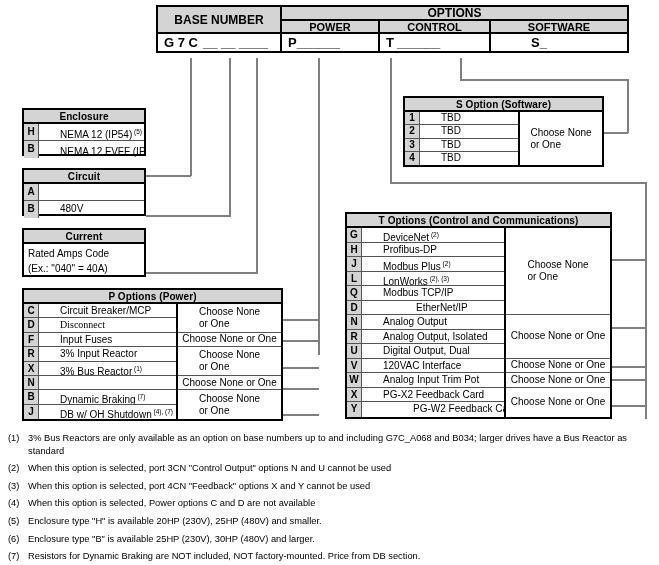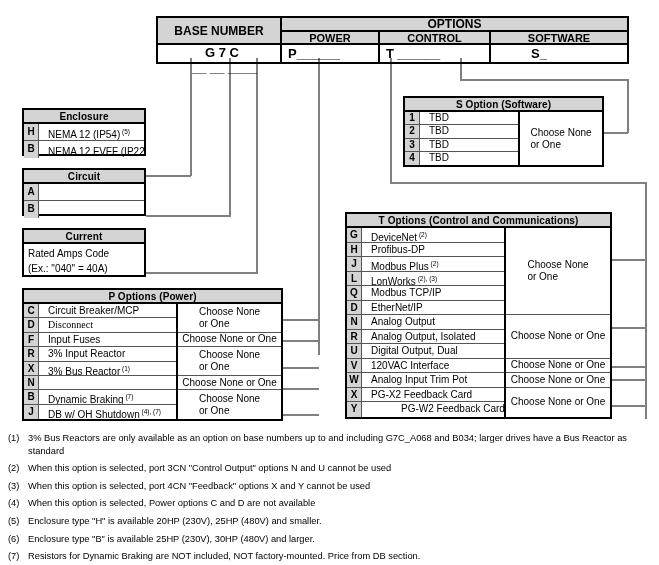--- a/index.html
+++ b/index.html
@@ -35,35 +35,35 @@
     font-size:10px;
     text-align:center;
     border-right:1px solid #555;
     box-sizing:border-box;
     line-height:13px;
   }
   .desc{
     flex:1;
     font-size:10px;
     line-height:13px;
-    padding-left:9px;
+    padding-left:21px;
     box-sizing:border-box;
     white-space:nowrap;
     overflow:hidden;
   }
   .sup{font-size:6.5px;vertical-align:super;}
   .ruleb{border-bottom:1px solid #555;}
 
   
   .ln{position:absolute;background:#808080;}
   .lnv{width:1px;}
   .lnh{height:1px;}
 
   
-  #mast{position:absolute;left:156px;top:16px;width:473px;height:48px;border:2px solid #000;box-sizing:border-box;}
+  #mast{position:absolute;left:156px;top:5px;width:473px;height:48px;border:2px solid #000;box-sizing:border-box;}
   .mcell{position:absolute;box-sizing:border-box;}
   .mhdr{background:#d4d4d4;font-weight:bold;text-align:center;font-size:12px;}
   .mval{font-weight:bold;font-size:13px;}
 
   
   #notes{position:absolute;left:8px;top:432px;width:645px;}
   .note{display:flex;font-size:9.3px;line-height:12.6px;margin-bottom:5px;}
   .note .num{width:20px;flex:0 0 20px;}
   .note .txt{flex:1;}
 
@@ -116,21 +116,21 @@
   <div id="mast">
 
     <div class="mcell mhdr" style="left:0;top:0;width:124px;height:27px;border-right:2px solid #000;border-bottom:2px solid #000;display:flex;align-items:center;justify-content:center;">BASE NUMBER</div>
 
     <div class="mcell mhdr" style="left:124px;top:0;width:345px;height:14px;border-bottom:2px solid #000;line-height:13px;">OPTIONS</div>
 
     <div class="mcell mhdr" style="left:124px;top:14px;width:98px;height:13px;border-bottom:2px solid #000;border-right:2px solid #000;line-height:12px;font-size:11px;">POWER</div>
     <div class="mcell mhdr" style="left:222px;top:14px;width:111px;height:13px;border-bottom:2px solid #000;border-right:2px solid #000;line-height:12px;font-size:11px;">CONTROL</div>
     <div class="mcell mhdr" style="left:333px;top:14px;width:136px;height:13px;border-bottom:2px solid #000;line-height:12px;font-size:11px;">SOFTWARE</div>
 
-    <div class="mcell mval" style="left:0;top:27px;width:124px;height:17px;border-right:2px solid #000;padding-left:6px;display:flex;align-items:center;flex-direction:column;">
+    <div class="mcell mval" style="left:0;top:27px;width:124px;height:17px;border-right:2px solid #000;padding-left:6px;display:flex;align-items:center;">
       <span>G 7 C</span>
       <span style="margin-left:5px;letter-spacing:0px;">__  __  ____</span>
     </div>
     <div class="mcell mval" style="left:124px;top:27px;width:98px;height:17px;border-right:2px solid #000;padding-left:6px;display:flex;align-items:center;">
       <span>P</span>
       <span>______</span>
     </div>
     <div class="mcell mval" style="left:222px;top:27px;width:111px;height:17px;border-right:2px solid #000;padding-left:6px;display:flex;align-items:center;">
       <span>T</span>
       <span style="margin-left:3px;">______</span>
@@ -156,20 +156,21 @@
   </div>
 
   <div class="box" style="left:22px;top:168px;width:124px;height:48px;">
     <div class="hdr">Circuit</div>
     <div id="voltage-rows">
         <div class="rowline ruleb" style="height: 17px;">
           <div class="code" style="line-height: 16px;">A</div>
         </div>
         <div class="rowline" style="height: 17px;">
           <div class="code" style="line-height: 16px;">B</div>
+          <div class="desc" style="line-height: 16px;">480V</div>
         </div>
       </div>
   </div>
 
   <div class="box" style="left:22px;top:228px;width:124px;height:49px;">
     <div class="hdr">Current</div>
     <div class="desc" style="padding-left:4px;line-height:15px;padding-top:2px;">Rated Amps Code</div>
     <div class="desc" style="padding-left:4px;line-height:15px;">(Ex.: "040" = 40A)</div>
   </div>
 
@@ -293,21 +294,21 @@
           <div class="rowline ruleb" style="height: 14.5px;">
             <div class="code" style="line-height: 13.5px;">L</div>
             <div class="desc" style="line-height: 13.5px;">LonWorks<span class="sup"> (2), (3)</span></div>
           </div>
           <div class="rowline ruleb" style="height: 14.5px;">
             <div class="code" style="line-height: 13.5px;">Q</div>
             <div class="desc" style="line-height: 13.5px;">Modbus TCP/IP</div>
           </div>
           <div class="rowline ruleb" style="height: 14.5px;">
             <div class="code" style="line-height: 13.5px;">D</div>
-            <div class="desc" style="line-height: 13.5px;">EtherNet/IP</div>
+            <div class="desc" style="line-height: 13.5px; margin-left: 33px;">EtherNet/IP</div>
           </div>
           <div class="rowline ruleb" style="height: 14.5px;">
             <div class="code" style="line-height: 13.5px;">N</div>
             <div class="desc" style="line-height: 13.5px;">Analog Output</div>
           </div>
           <div class="rowline ruleb" style="height: 14.5px;">
             <div class="code" style="line-height: 13.5px;">R</div>
             <div class="desc" style="line-height: 13.5px;">Analog Output, Isolated</div>
           </div>
           <div class="rowline ruleb" style="height: 14.5px;">

